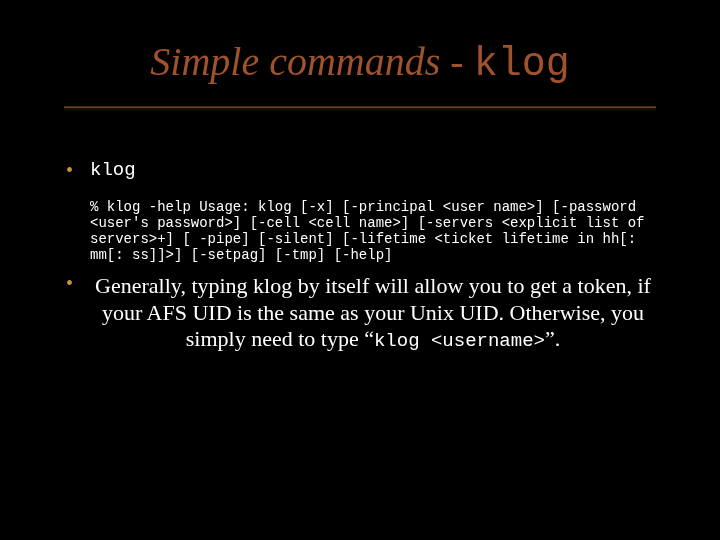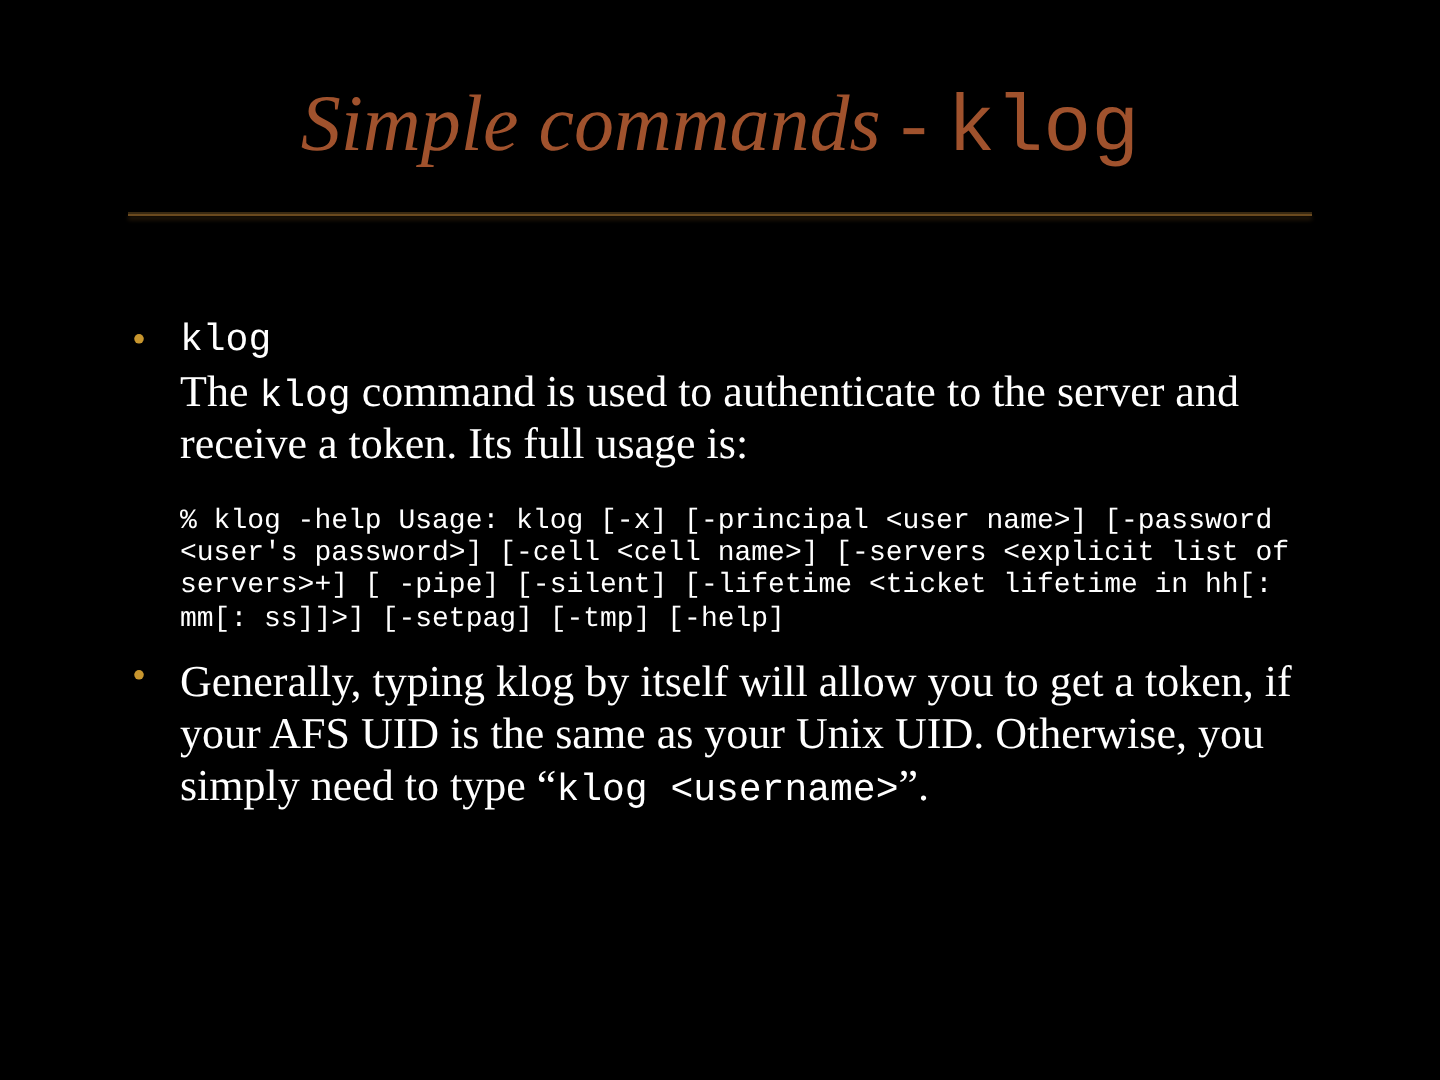--- a/index.html
+++ b/index.html
@@ -82,20 +82,21 @@
     font-family:"Courier New", Courier, monospace;
     font-size:14px;
     line-height:1.15;
     margin-top:18px;
     white-space:normal;
     word-break:break-word;
   }
   .b2 {
     font-size:22px;
     line-height:1.2;
+    text-align:center;
   }
   .b2 .mono-inline {
     font-family:"Courier New", Courier, monospace;
     font-size:19px;
   }
 </style>
 </head>
 <body>
 
 <div class="slide">
@@ -104,23 +105,20 @@
     <span>Simple commands - </span><span class="mono">klog</span>
   </div>
 
   <div class="underline"></div>
 
   <div class="body">
     <ul class="outer">
 
       <li>
         <div class="b1-head">klog</div>
-        <div class="b1-desc">
-          <span>The </span><span class="mono-inline">klog</span><span> command is used to authenticate to the server and receive a token.  Its full usage is:</span>
-        </div>
         <div class="usage">% klog -help
 Usage: klog [-x] [-principal &lt;user name&gt;] [-password &lt;user's password&gt;] [-cell &lt;cell name&gt;] [-servers &lt;explicit list of servers&gt;+] [ -pipe] [-silent] [-lifetime &lt;ticket lifetime in hh[: mm[: ss]]&gt;] [-setpag] [-tmp] [-help]</div>
       </li>
 
       <li>
         <div class="b2">
           <span>Generally, typing klog by itself will allow you to get a token, if your AFS UID is the same as your Unix UID.  Otherwise, you simply need to type “</span><span class="mono-inline">klog &lt;username&gt;</span><span>”.</span>
         </div>
       </li>
 

